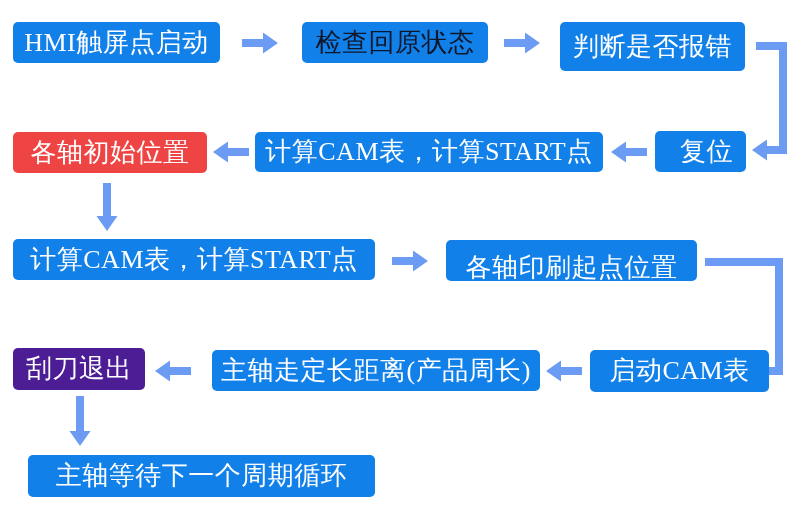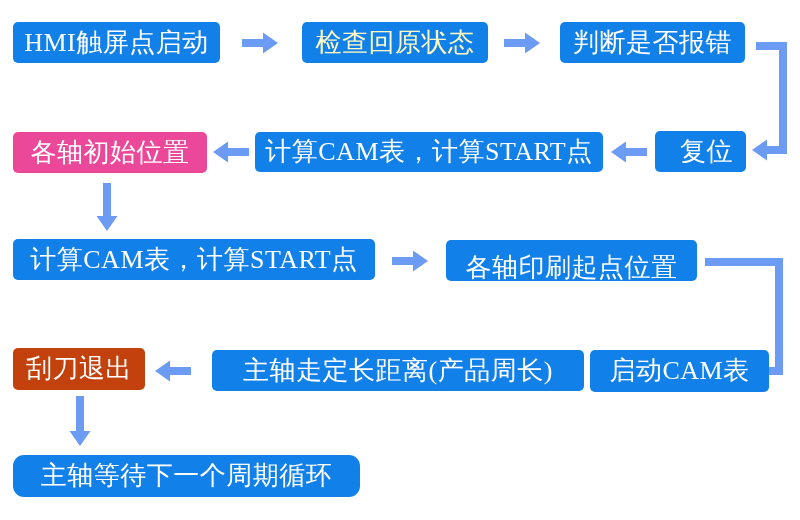--- a/index.html
+++ b/index.html
@@ -88,46 +88,46 @@
       <g>
         <polyline points="80,396 80,431" fill="none" stroke="#6c9bf3" stroke-width="8"></polyline>
         <polygon points="80,446 69.5,431 90.5,431" fill="#6c9bf3"></polygon>
       </g>
     </svg>
   <div>
       <div class="node" style="left: 13px; top: 22px; width: 207px; height: 41px; background: rgb(18, 128, 233);">
         <span style="color: rgb(255, 255, 255);">HMI触屏点启动</span>
       </div>
       <div class="node" style="left: 302px; top: 22px; width: 186px; height: 41px; background: rgb(18, 128, 233);">
-        <span style="color: #fef9c3;">检查回原状态</span>
+        <span style="color: #0f172a;">检查回原状态</span>
       </div>
-      <div class="node" style="left: 560px; top: 22px; width: 185px; height: 41px; background: rgb(18, 128, 233);">
+      <div class="node" style="left: 560px; top: 22px; width: 185px; height: 49px; background: rgb(18, 128, 233);">
         <span style="color: rgb(255, 255, 255);">判断是否报错</span>
       </div>
-      <div class="node" style="left: 13px; top: 132px; width: 194px; height: 41px; background: #ec4899;">
+      <div class="node" style="left: 13px; top: 132px; width: 194px; height: 41px; background: #ef4444;">
         <span style="color: rgb(255, 255, 255);">各轴初始位置</span>
       </div>
       <div class="node" style="left: 255px; top: 132px; width: 348px; height: 40px; background: rgb(18, 128, 233);">
         <span style="color: rgb(255, 255, 255);">计算CAM表，计算START点</span>
       </div>
       <div class="node" style="left: 655px; top: 131px; width: 91px; height: 41px; background: rgb(18, 128, 233);">
         <span style="color: rgb(255, 255, 255); margin-left: 12px;">复位</span>
       </div>
       <div class="node" style="left: 13px; top: 239px; width: 362px; height: 41px; background: rgb(18, 128, 233);">
         <span style="color: rgb(255, 255, 255);">计算CAM表，计算START点</span>
       </div>
       <div class="node" style="left: 446px; top: 240px; width: 251px; height: 41px; background: rgb(18, 128, 233); align-items: flex-end;">
         <span style="color: rgb(255, 255, 255);">各轴印刷起点位置</span>
       </div>
-      <div class="node" style="left: 13px; top: 348px; width: 132px; height: 42px; background: #c2410c;">
+      <div class="node" style="left: 13px; top: 348px; width: 132px; height: 42px; background: #4c1d95;">
         <span style="color: rgb(255, 255, 255);">刮刀退出</span>
       </div>
-      <div class="node" style="left: 212px; top: 350px; width: 372px; height: 41px; background: rgb(18, 128, 233);">
+      <div class="node" style="left: 212px; top: 350px; width: 328px; height: 41px; background: rgb(18, 128, 233);">
         <span style="color: rgb(255, 255, 255);">主轴走定长距离(产品周长)</span>
       </div>
       <div class="node" style="left: 590px; top: 350px; width: 179px; height: 42px; background: rgb(18, 128, 233);">
         <span style="color: rgb(255, 255, 255);">启动CAM表</span>
       </div>
-      <div class="node" style="left: 13px; top: 455px; width: 347px; height: 42px; background: rgb(18, 128, 233); border-radius: 11px;">
+      <div class="node" style="left: 28px; top: 455px; width: 347px; height: 42px; background: rgb(18, 128, 233);">
         <span style="color: rgb(255, 255, 255);">主轴等待下一个周期循环</span>
       </div>
     </div>
 </div>
 
 </body></html>

